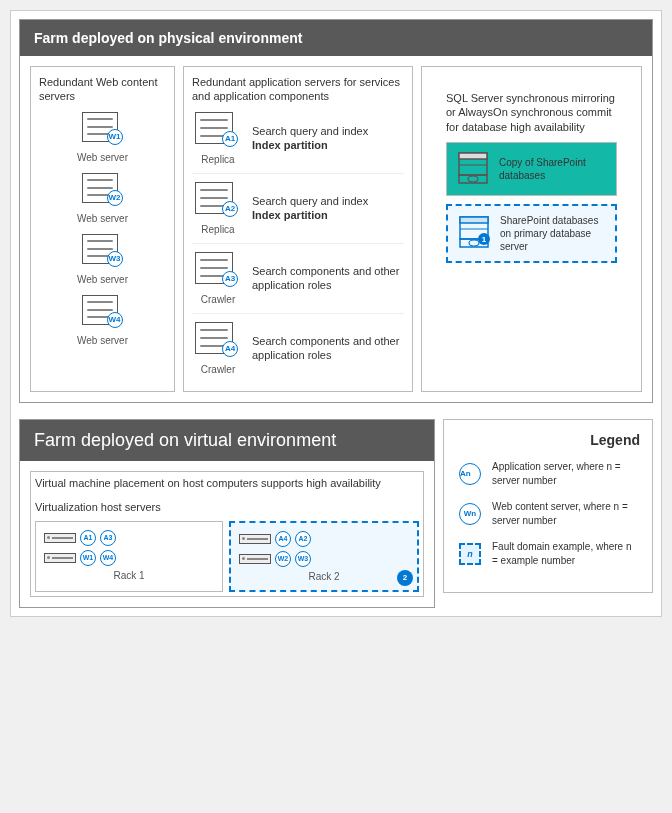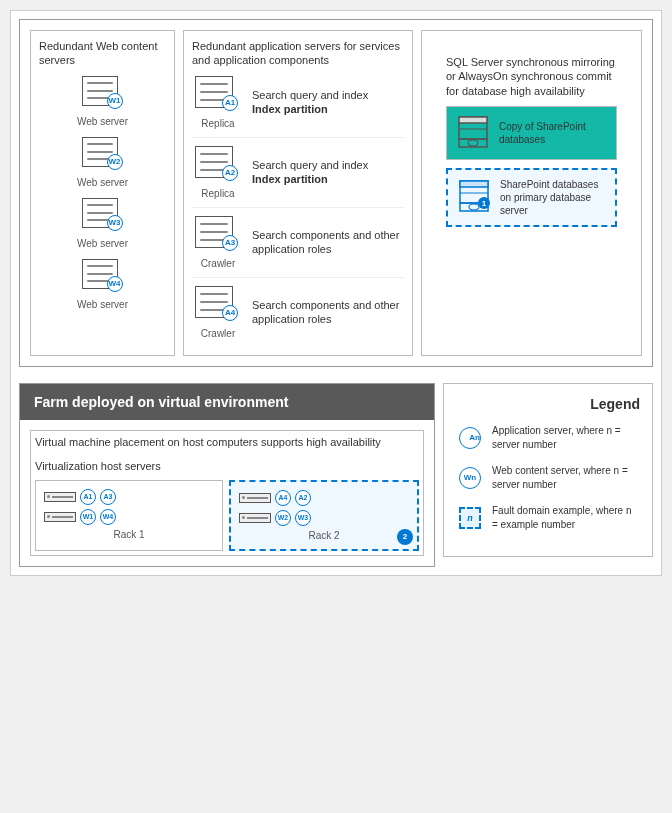--- a/index.html
+++ b/index.html
@@ -203,22 +203,22 @@
     
     .farm-virtual {
       flex: 1;
       border: 1px solid #999;
       background: white;
     }
     .farm-virtual-header {
       background: #595959;
       color: white;
       padding: 10px 14px;
-      font-size: 14px;
-      font-weight: 700;
+      font-size: 18px;
+      font-weight: 400;
     }
     .farm-virtual-body {
       padding: 10px;
     }
     .vm-placement-box {
       border: 1px solid #bbb;
       padding: 4px;
     }
     .vm-placement-title {
       font-size: 11px;
@@ -344,21 +344,21 @@
       color: #333;
       line-height: 1.4;
     }
     .legend-circle-app {
       width: 22px;
       height: 22px;
       border-radius: 50%;
       border: 1.5px solid #0078d4;
       display: flex;
       align-items: center;
-      justify-content: flex-end;
+      justify-content: flex-start;
       font-size: 8px;
       color: #0078d4;
       font-weight: bold;
     }
     .legend-circle-web {
       width: 22px;
       height: 22px;
       border-radius: 50%;
       border: 1.5px solid #0078d4;
       display: flex;
@@ -381,20 +381,23 @@
       font-style: italic;
       font-weight: bold;
     }
   </style>
 </head>
 <body>
 
 <div class="main-container">
 
   <div class="farm-physical">
+    <div class="farm-physical-header">
+      <span>Farm deployed on physical environment</span>
+    </div>
     <div class="farm-physical-body">
 
       <div class="col-web">
         <div class="col-header">Redundant Web content servers</div>
         <div class="web-server-item">
           <div class="web-server-icon">
             <div class="server-box">
               <div class="server-line"></div>
               <div class="server-line"></div>
               <div class="server-line"></div>

